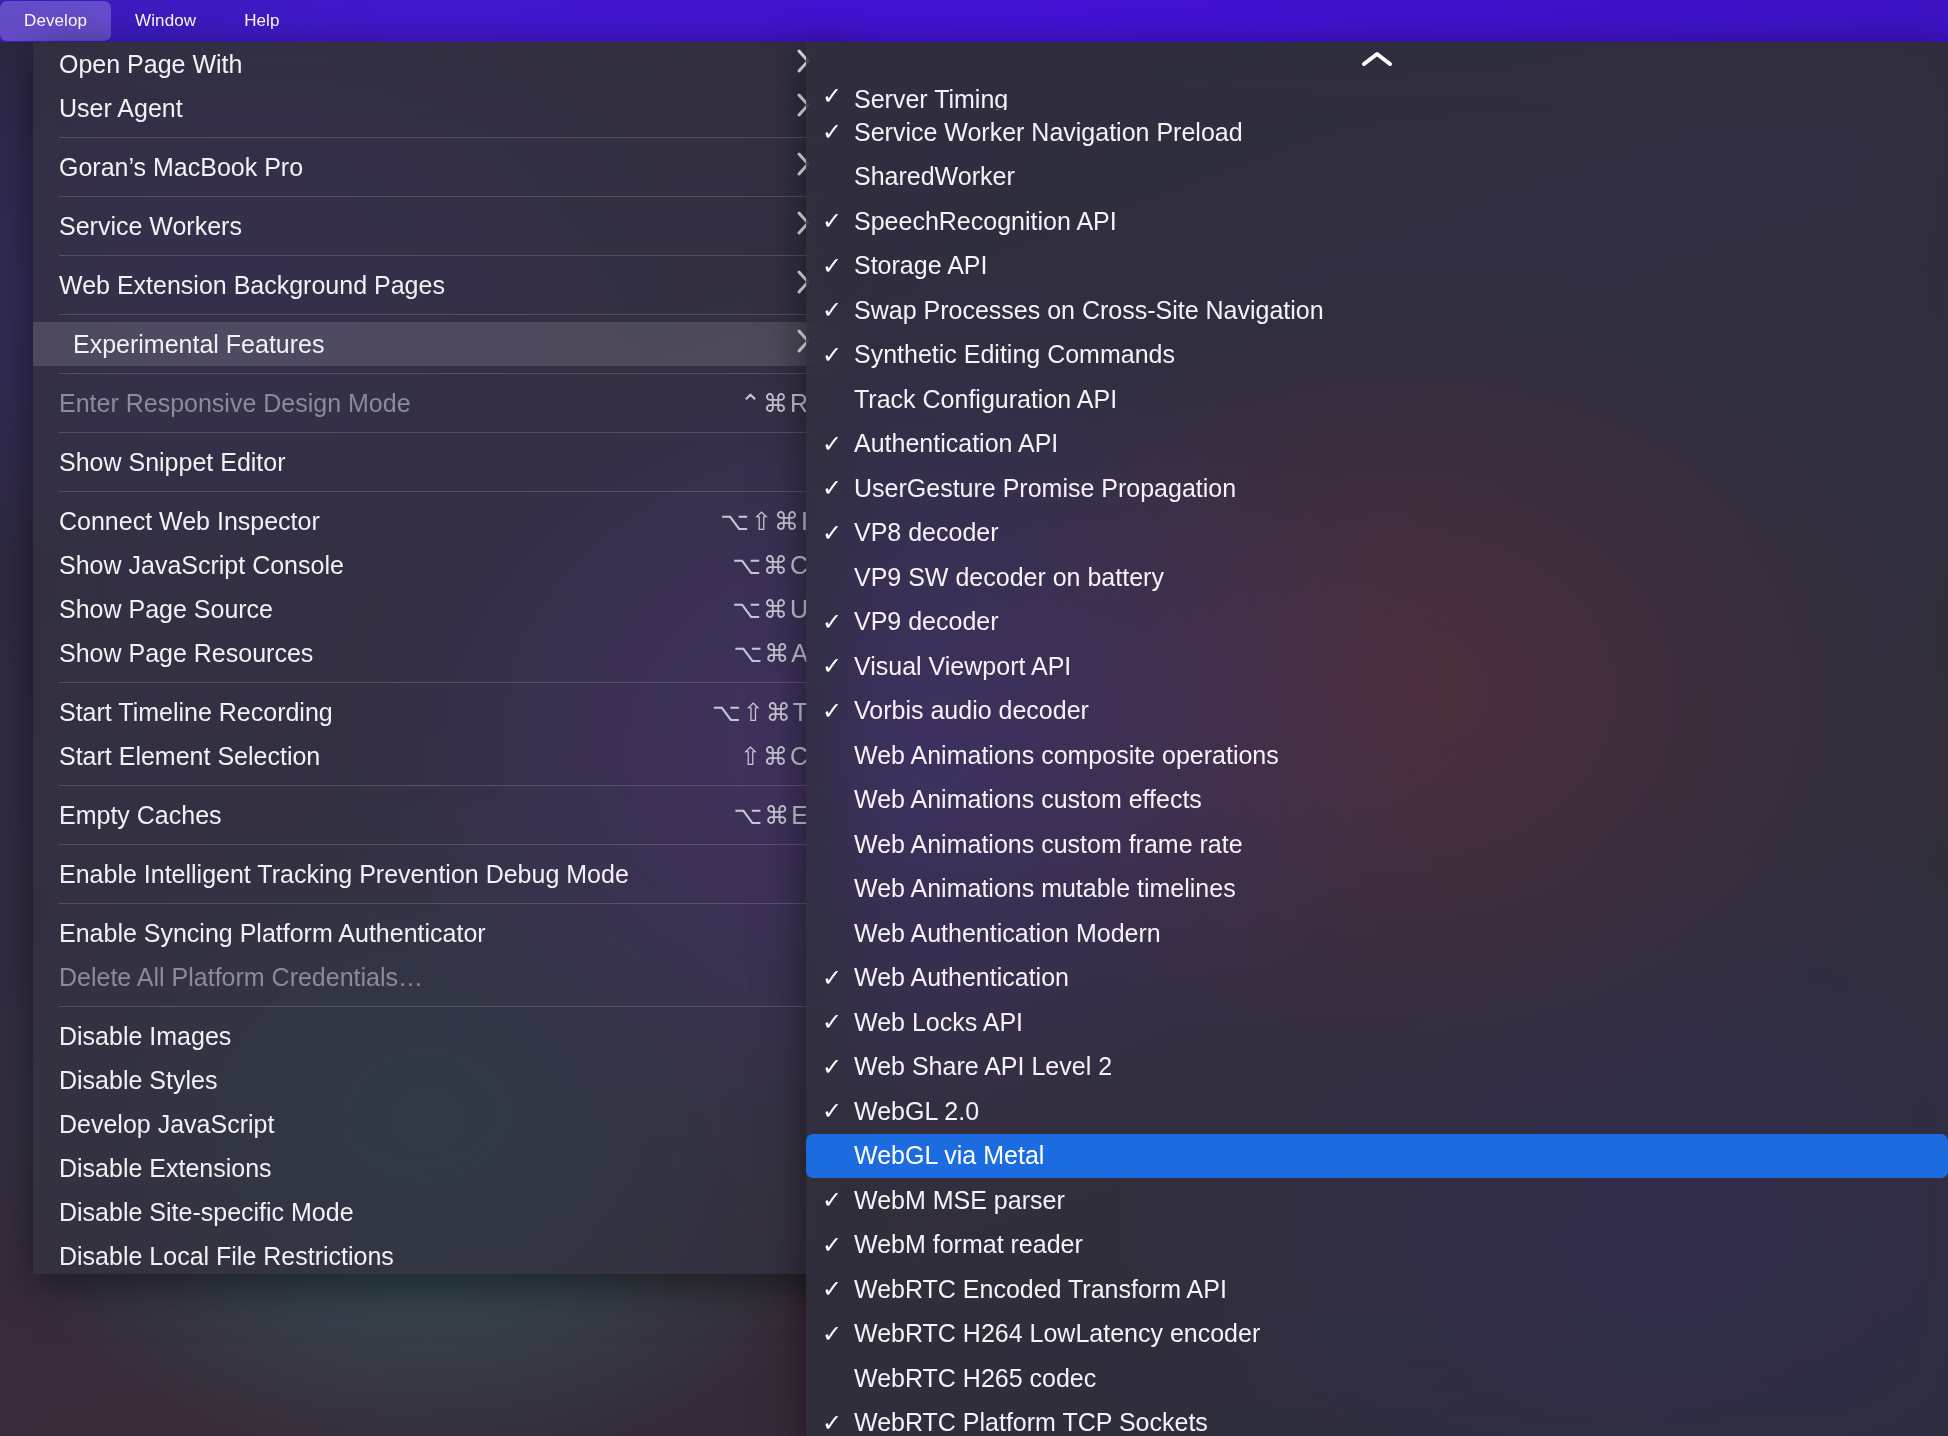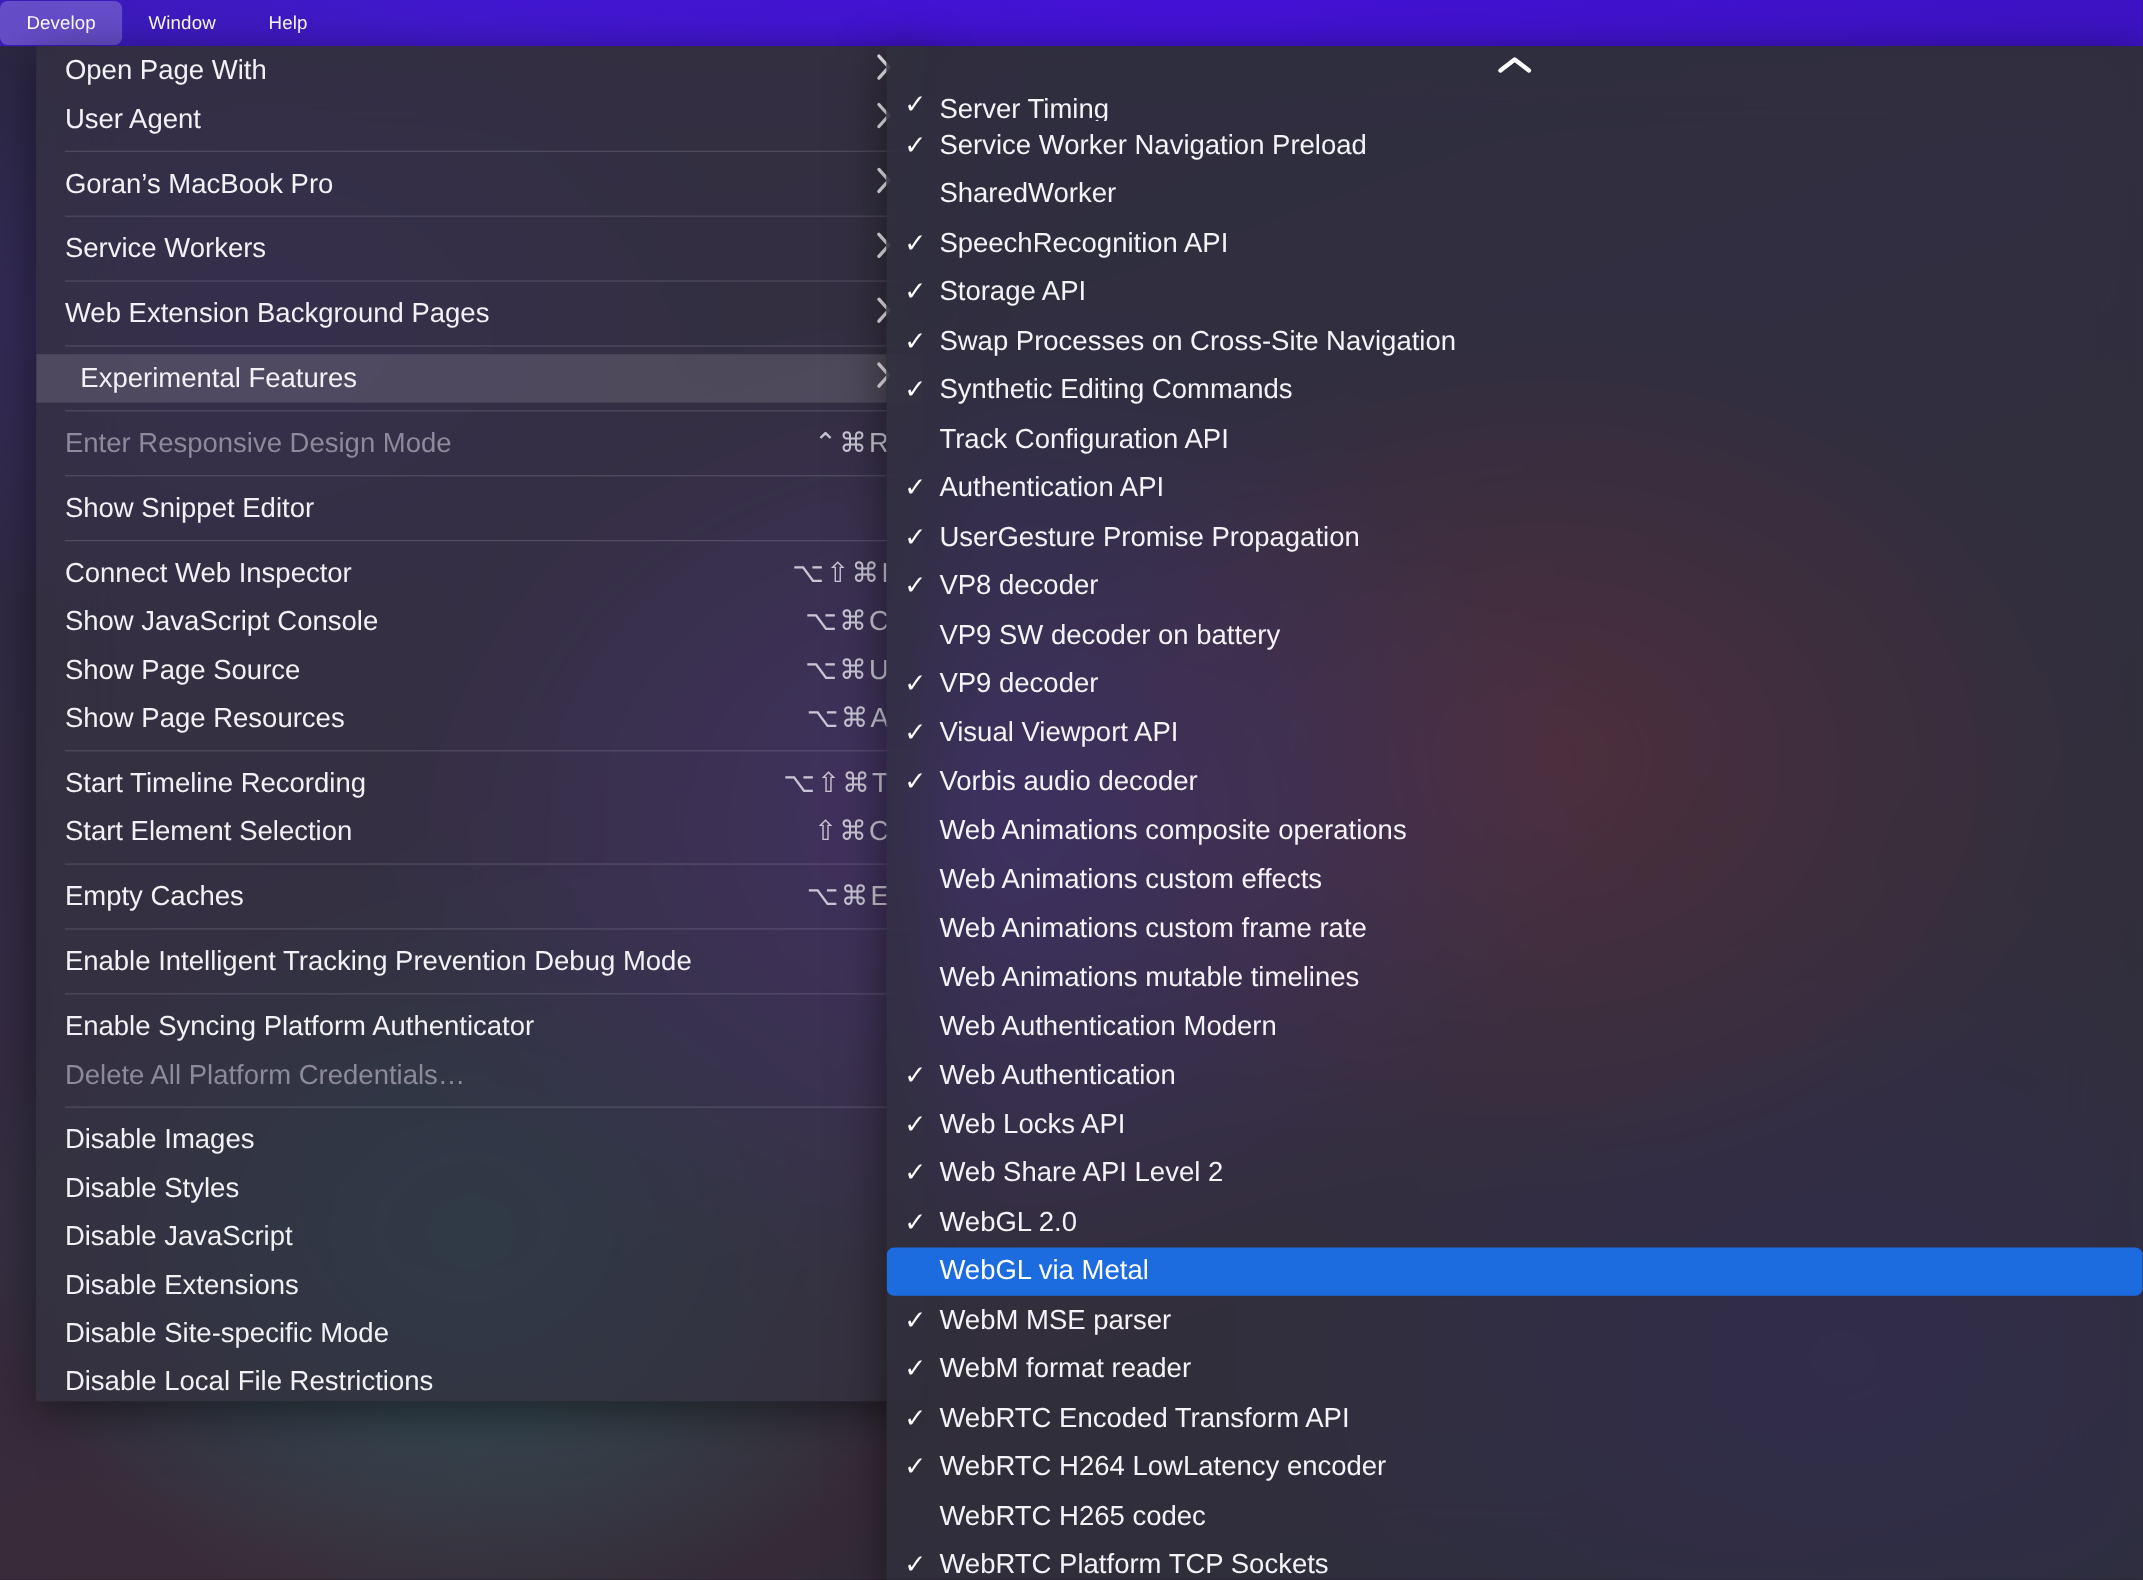--- a/index.html
+++ b/index.html
@@ -292,21 +292,21 @@
     <div class="sep"></div>
     <div class="mi">
       <span class="label">Disable Images</span>
       <span class="spacer"></span>
     </div>
     <div class="mi">
       <span class="label">Disable Styles</span>
       <span class="spacer"></span>
     </div>
     <div class="mi">
-      <span class="label">Disable JavaScript</span>
+      <span class="label">Develop JavaScript</span>
       <span class="spacer"></span>
     </div>
     <div class="mi">
       <span class="label">Disable Extensions</span>
       <span class="spacer"></span>
     </div>
     <div class="mi">
       <span class="label">Disable Site-specific Mode</span>
       <span class="spacer"></span>
     </div>

